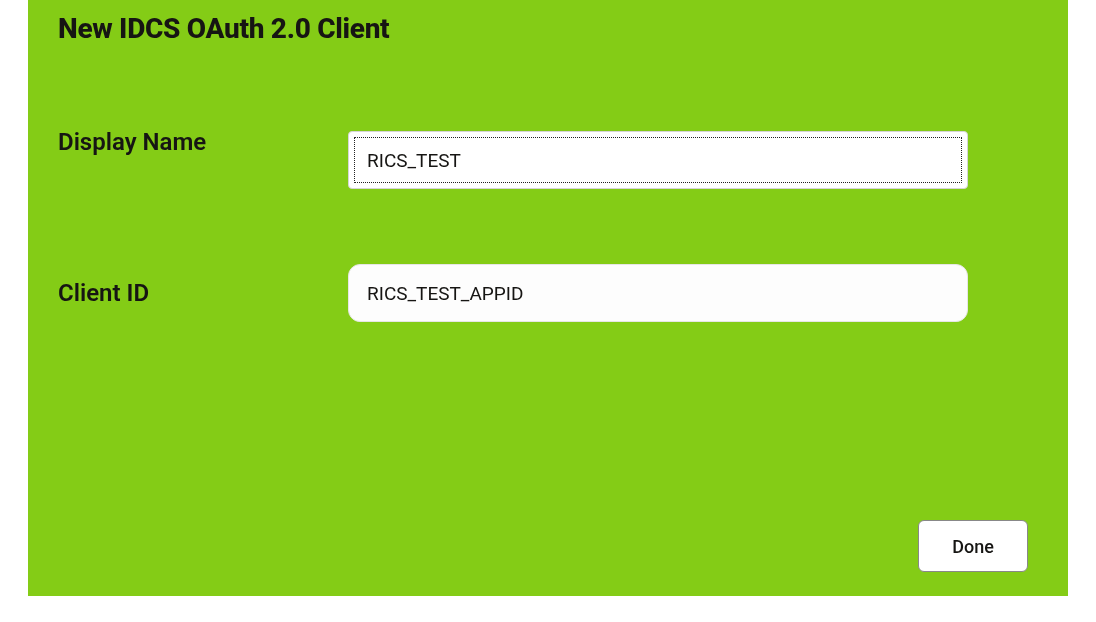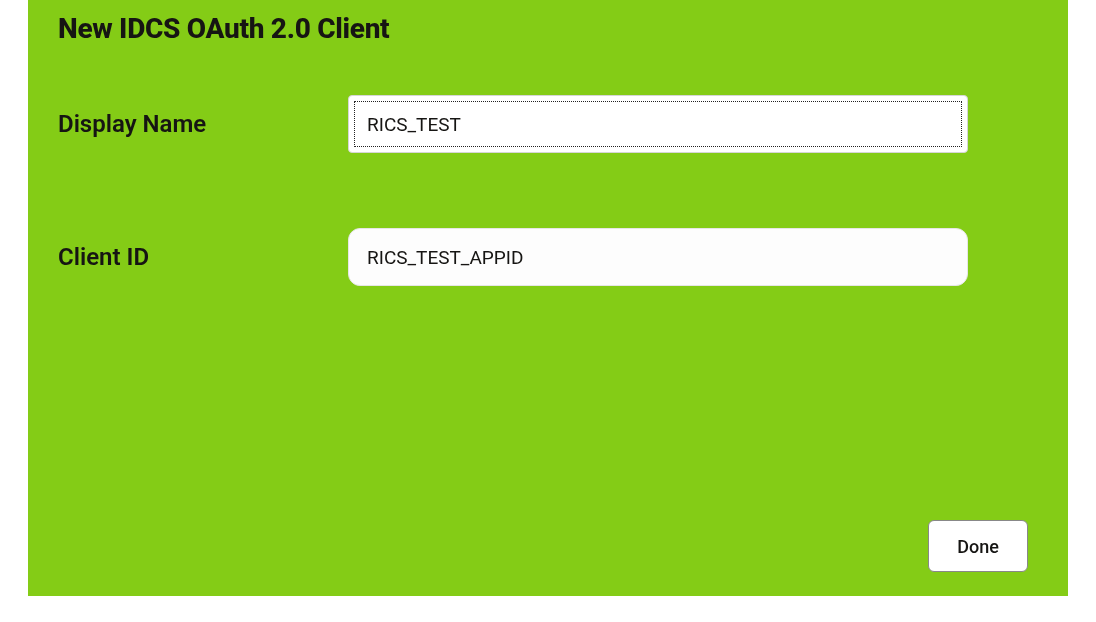--- a/index.html
+++ b/index.html
@@ -55,20 +55,21 @@
       font-family: inherit;
     }
     .form-input.focused {
       border: 1px solid #d6d6d6;
       box-shadow: inset 0 0 0 0 transparent;
       position: relative;
     }
     .inner-dotted {
       position: relative;
       flex: 0 0 620px;
+      margin-top: 36px;
     }
     .inner-dotted .form-input {
       width: 100%;
       flex: none;
     }
     .inner-dotted::after {
       content: "";
       position: absolute;
       top: 6px;
       left: 6px;
@@ -93,21 +94,21 @@
     .button-row {
       position: absolute;
       bottom: 24px;
       right: 40px;
     }
     .done-button {
       background: #ffffff;
       border: 1px solid #888888;
       border-radius: 6px;
       height: 52px;
-      width: 100px;
+      width: 110px;
       font-size: 18px;
       font-weight: 500;
       color: #161513;
       cursor: pointer;
       font-family: inherit;
     }
   </style>
 </head>
 <body>
 

